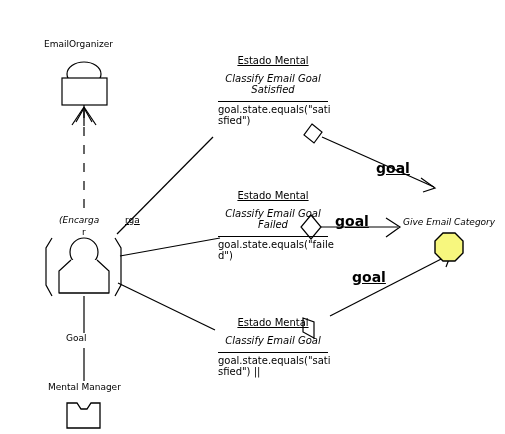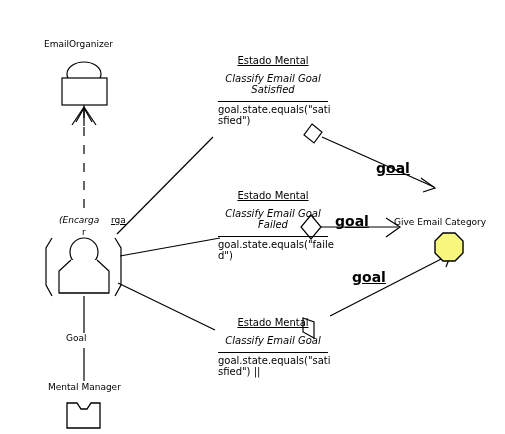--- a/index.html
+++ b/index.html
@@ -96,21 +96,21 @@
     </g>
 
     <g>
       <polygon points="443,233 455,233 463,241 463,253 455,261 443,261 435,253 435,241" fill="#f7f77e" stroke="#000" stroke-width="1.4"></polygon>
     </g>
   </svg>
 
   <div class="lbl" style="left:44px;top:39px;">EmailOrganizer</div>
 
   <div class="lbl" style="left:59px;top:215px;font-style:italic;">(Encarga</div>
-  <div class="lbl" style="left:111px;top:215px;text-decoration:underline;">rga</div>
+  <div class="lbl" style="left:125px;top:215px;text-decoration:underline;">rga</div>
   <div class="lbl" style="left:82px;top:227px;">r</div>
 
   <div class="lbl" style="left:66px;top:333px;">Goal</div>
 
   <div class="lbl" style="left:48px;top:382px;">Mental Manager</div>
 
   <div class="note" style="left:211px;top:55px;width:110px;">
     <span class="title">Estado Mental</span>
     <span class="body">Classify Email Goal</span>
     <span class="body">Satisfied</span>
@@ -133,15 +133,15 @@
     <span class="body">Classify Email Goal</span>
     <span class="sep"></span>
     <span class="cond">goal.state.equals("sati</span>
     <span class="cond">sfied") ||</span>
   </div>
 
   <div class="goal-lbl" style="left:376px;top:160px;">goal</div>
   <div class="goal-lbl" style="left:335px;top:213px;">goal</div>
   <div class="goal-lbl" style="left:352px;top:269px;">goal</div>
 
-  <div class="lbl" style="left:394px;top:217px;">Give Email Category</div>
+  <div class="lbl" style="left:403px;top:217px;font-style:italic;">Give Email Category</div>
 
 </div>
 
 </body></html>

